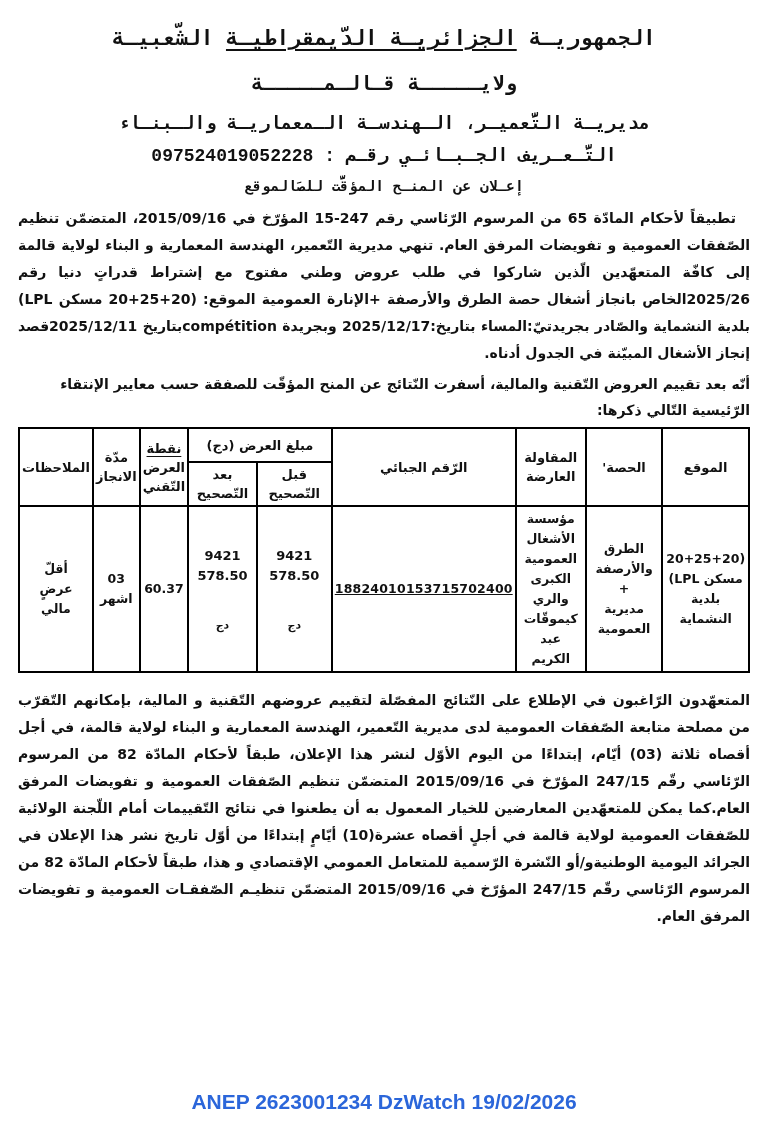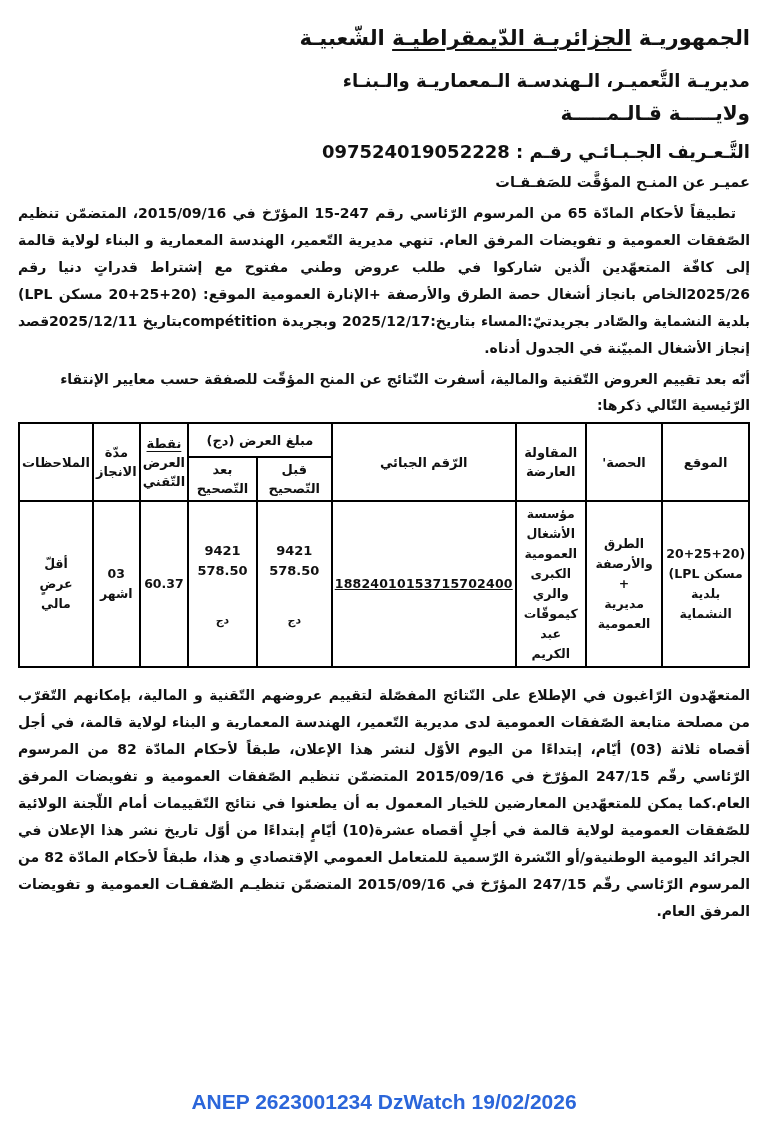--- a/index.html
+++ b/index.html
@@ -2,21 +2,21 @@
 <html lang="ar"><head>
 <meta charset="utf-8">
 <style>
   html,body{margin:0;padding:0;background:#ffffff;}
   body{
     width:768px;height:1138px;position:relative;overflow:hidden;
     font-family:"DejaVu Sans",sans-serif;
     color:#111;font-weight:bold;
   }
   .page{padding:24px 18px 0 18px;direction:rtl;}
-  .center{}
+  .center{text-align:center;font-family:Liberation Mono, monospace;}
   .t1{font-size:21px;margin:2px 0 20px 0;}
   .t1 .und{text-decoration:underline;text-underline-offset:4px;text-decoration-thickness:2px;}
   .t2{font-size:20px;margin:0 0 16px 0;}
   .t3{font-size:18px;margin:0 0 10px 0;}
   .t4{font-size:18px;margin:0 0 12px 0;}
   .t5{font-size:14.5px;margin:0 0 10px 0;}
   p.body-par{
     font-size:14px;line-height:27px;text-align:justify;margin:0 0 2px 0;
     direction:rtl;
   }
@@ -49,27 +49,27 @@
     direction:ltr;
   }
 </style>
 </head>
 <body>
 
 <div class="page">
 
   <div class="center t1"><span>الجمهوريـة </span><span class="und">الجزائريـة الدّيمقراطيـة</span><span> الشّعبيـة</span></div>
 
+  <div class="center t2">ولايـــــة قـالـمـــــة</div>
+
   <div class="center t3">مديريـة التَّعميـر، الـهندسـة الـمعماريـة والـبنـاء</div>
-
-  <div class="center t2">ولايـــــة قـالـمـــــة</div>
 
   <div class="center t4">التَّـعـريف الجـبـائـي رقـم : 097524019052228</div>
 
-  <div class="center t5">عميـر عن المنـح المؤقَّت للصَفـقـات</div>
+  <div class="center t5">إعـلان عن المنـح المؤقَّت للصَالموقع</div>
 
   <p class="body-par indent">تطبيقاً لأحكام المادّة 65 من المرسوم الرّئاسي رقم 247-15 المؤرّخ في 2015/09/16، المتضمّن تنظيم الصّفقات العمومية و تفويضات المرفق العام. تنهي مديرية التّعمير، الهندسة المعمارية و البناء لولاية قالمة إلى كافّة المتعهّدين الّذين شاركوا في طلب عروض وطني مفتوح مع إشتراط قدراتٍ دنيا رقم 2025/26الخاص بانجاز أشغال حصة الطرق والأرصفة +الإنارة العمومية الموقع: (20+25+20 مسكن LPL) بلدية النشماية والصّادر بجريدتيّ:المساء بتاريخ:2025/12/17 وبجريدة compétitionبتاريخ 2025/12/11قصد إنجاز الأشغال المبيّنة في الجدول أدناه.</p>
 
   <div class="results-line">أنّه بعد تقييم العروض التّقنية والمالية، أسفرت النّتائج عن المنح المؤقّت للصفقة حسب معايير الإنتقاء الرّئيسية التّالي ذكرها:</div>
 
   <table class="award">
     <colgroup>
       <col style="width:12.2%">
         <col style="width:12.9%">
         <col style="width:11.4%">

